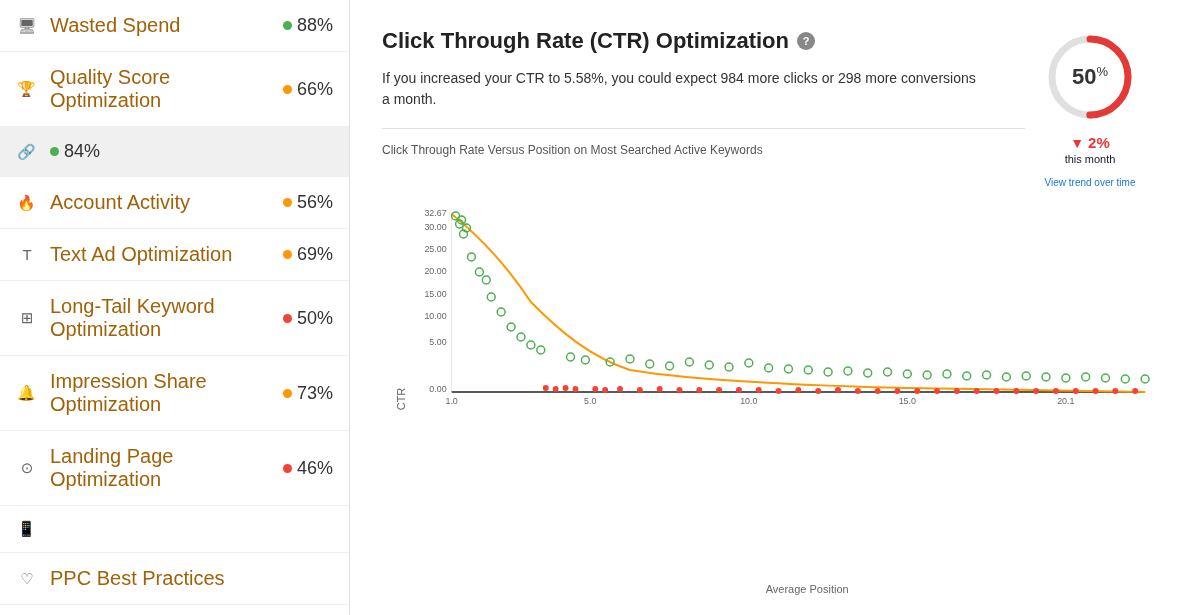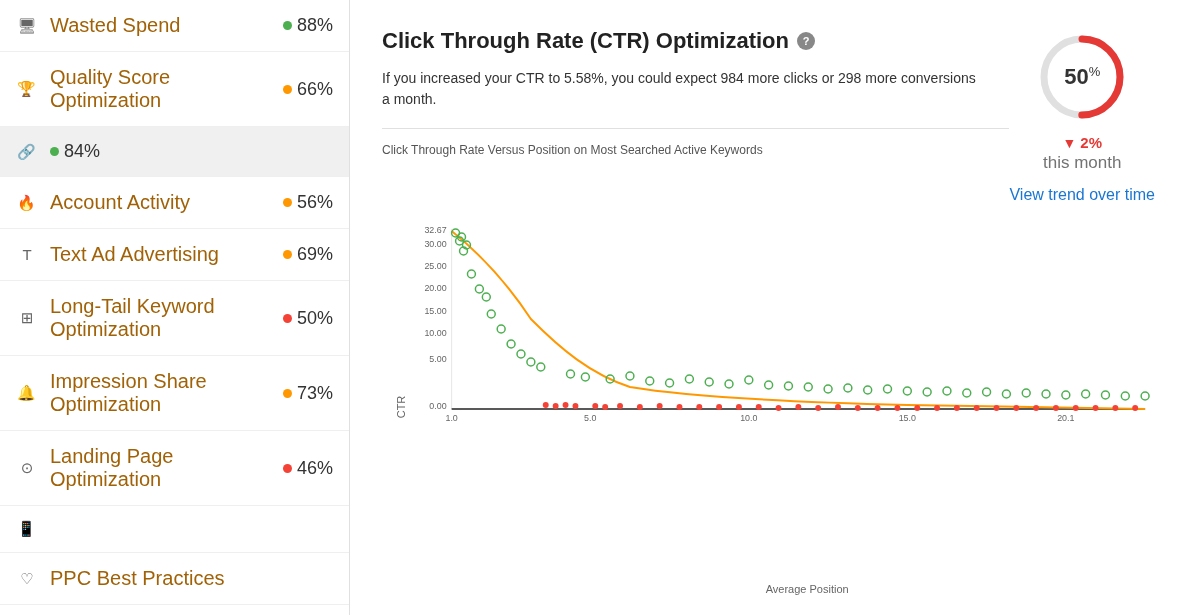--- a/index.html
+++ b/index.html
@@ -145,26 +145,26 @@
       font-size: 15px;
       font-weight: 600;
       color: #e53935;
       margin-bottom: 2px;
     }
     .arrow-down {
       color: #e53935;
       font-size: 14px;
     }
     .score-month {
-      font-size: 17px;
-      color: #737373;
+      font-size: 11px;
+      color: #0f172a;
       margin-bottom: 10px;
     }
     .view-trend {
-      font-size: 16px;
+      font-size: 10px;
       color: #1976d2;
       text-align: center;
       cursor: pointer;
       line-height: 1.5;
     }
 
     
     .chart-area {
       flex: 1;
       position: relative;
@@ -218,21 +218,21 @@
     <div class="sidebar-item">
       <span class="sidebar-icon">🔥</span>
       <span class="sidebar-label">Account Activity</span>
       <span class="sidebar-badge">
         <span class="dot dot-orange"></span>
         <span>56%</span>
       </span>
     </div>
     <div class="sidebar-item">
       <span class="sidebar-icon">T</span>
-      <span class="sidebar-label">Text Ad Advertising</span>
+      <span class="sidebar-label">Text Ad Optimization</span>
       <span class="sidebar-badge">
         <span class="dot dot-orange"></span>
         <span>69%</span>
       </span>
     </div>
     <div class="sidebar-item">
       <span class="sidebar-icon">⊞</span>
       <span class="sidebar-label">Long-Tail Keyword Optimization</span>
       <span class="sidebar-badge">
         <span class="dot dot-red"></span>

